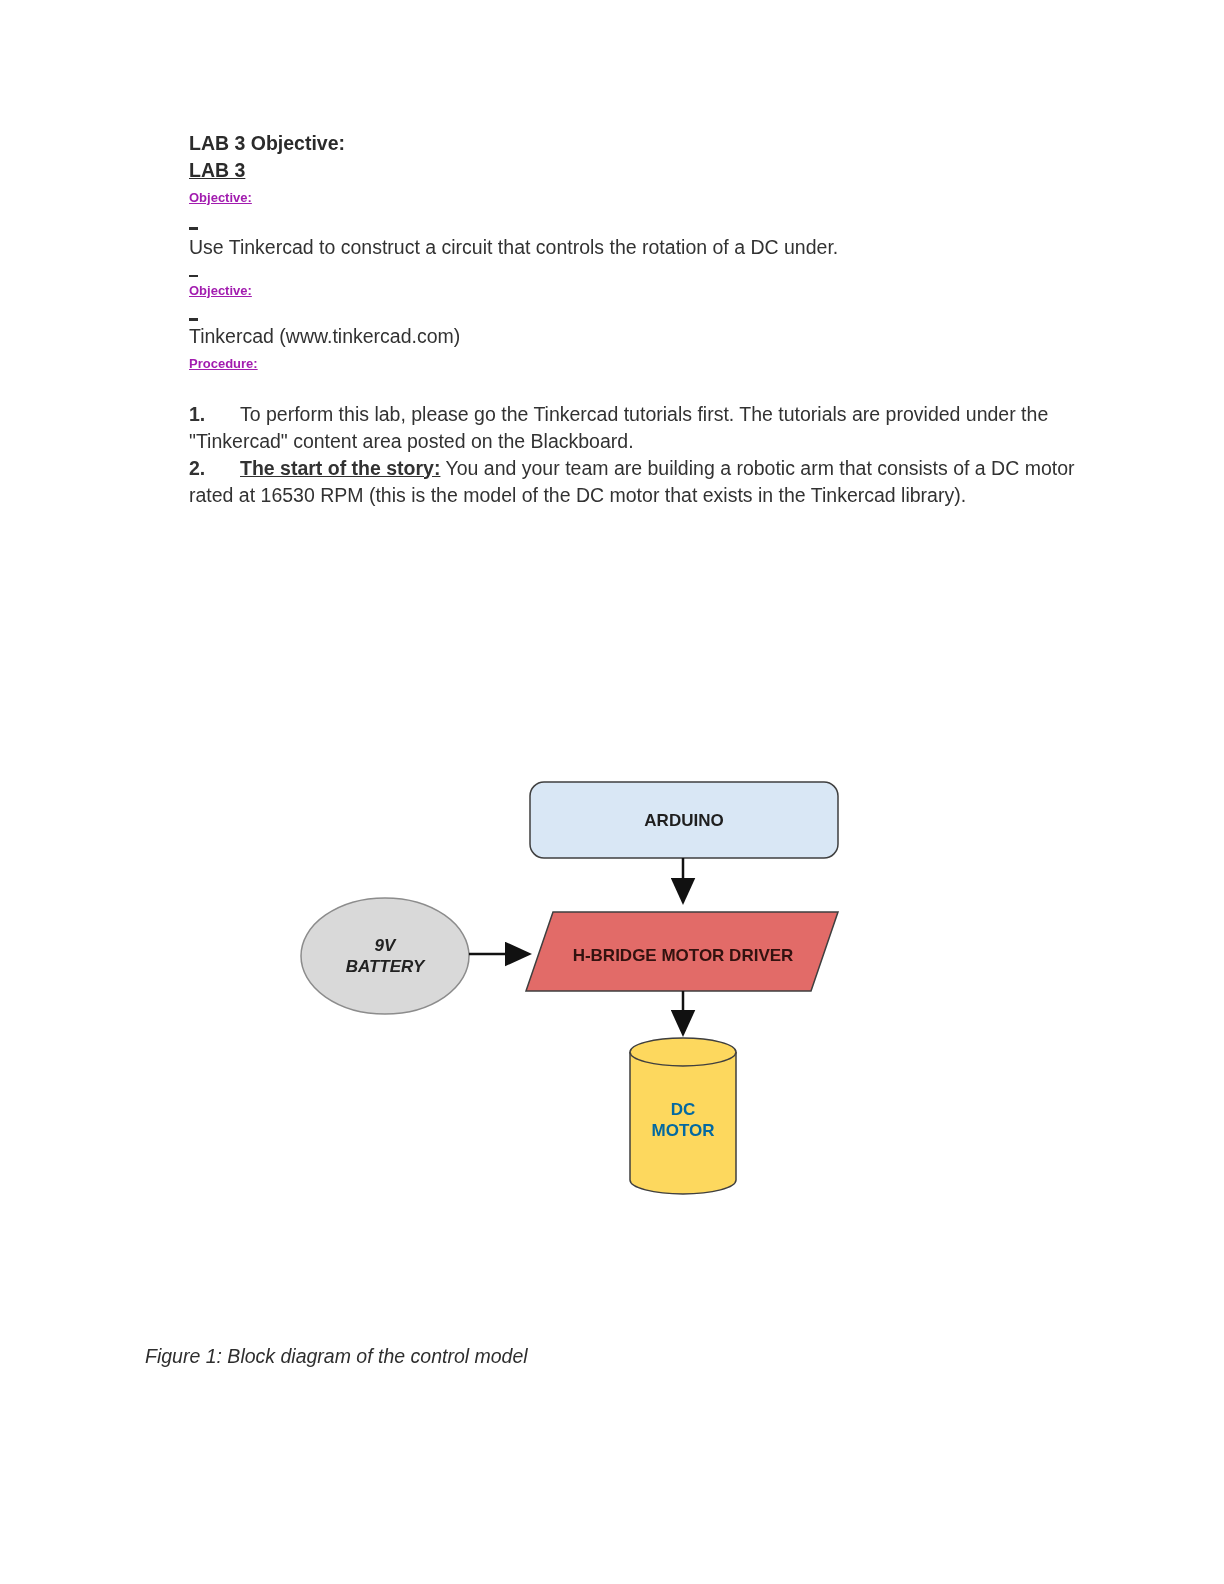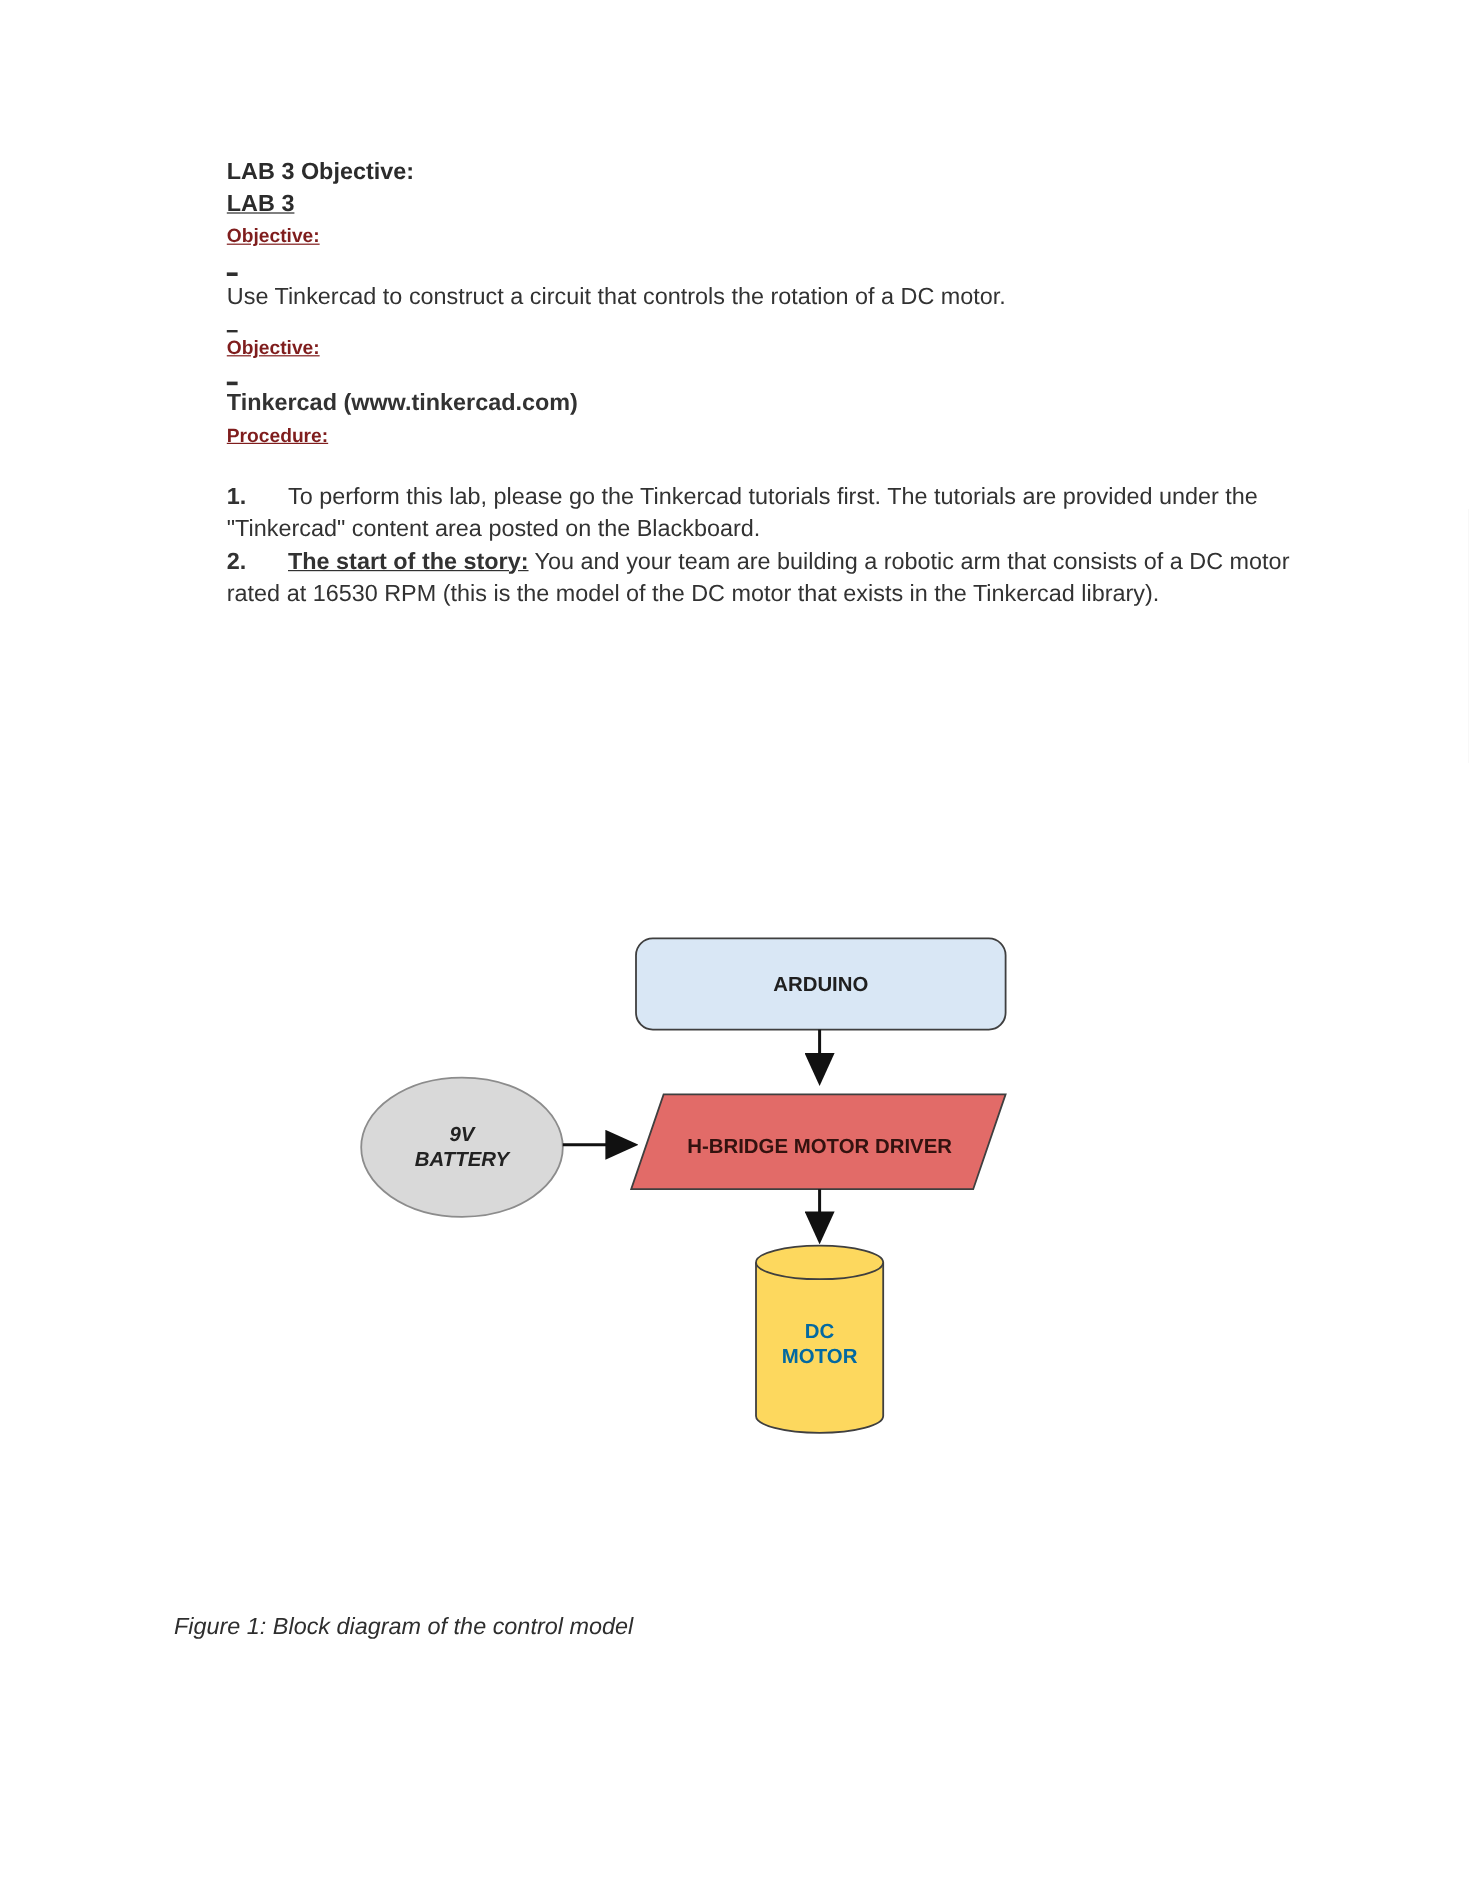--- a/index.html
+++ b/index.html
@@ -12,33 +12,33 @@
     overflow:hidden;
     margin:0 auto;
   }
   .content{
     position:absolute;left:145px;top:130px;width:935px;
     font-size:19.5px;line-height:27px;margin-left:44px;
   }
   .title-line{font-weight:bold;color:#2b2b2b;}
   .underline{text-decoration:underline;}
   h2.sec{
-    font-size:16px;line-height:27px;margin:0;
-    font-weight:bold;text-decoration:underline;color:#7f1d1d;
+    font-size:13px;line-height:27px;margin:0;
+    font-weight:bold;text-decoration:underline;color:#a21caf;
   }
   p{margin:0;}
   .dash{
     width:9px;height:2.5px;background:#2f2f2f;
   }
   .mt54{margin-top:54px;}
   .mt24{margin-top:24px;}
   .mt16{margin-top:16px;}
   .mt14{margin-top:14px;}
   .mt4{margin-top:4px;}
-  .mt2{margin-top:2px;font-weight:bold;}
+  .mt2{margin-top:2px;}
   .num{display:inline-block;width:51px;font-weight:bold;}
   .lead{font-weight:bold;text-decoration:underline;}
 
   .diagram{
     position:absolute;left:0;top:760px;width:1224px;height:470px;
   }
   .diagram svg{position:absolute;left:0;top:0;}
   .dlabel{
     position:absolute;display:flex;align-items:center;justify-content:center;
     text-align:center;font-weight:bold;font-size:17px;line-height:21px;
@@ -59,21 +59,21 @@
 
 <div class="page">
 
   <div class="content">
     <div class="title-line">LAB 3 Objective:</div>
     <div class="title-line underline">LAB 3</div>
 
     <h2 class="sec mt54">Objective:</h2>
 
     <div class="dash mt16"></div>
-    <p class="mt4">Use Tinkercad to construct a circuit that controls the rotation of a DC motor.</p>
+    <p class="mt4">Use Tinkercad to construct a circuit that controls the rotation of a DC under.</p>
 
     <div class="dash mt14"></div>
     <h2 class="sec mt2">Objective:</h2>
 
     <div class="dash mt14"></div>
     <p class="mt2">Tinkercad (www.tinkercad.com)</p>
 
     <h2 class="sec mt24">Procedure:</h2>
 
     <p class="mt24"><span class="num">1.</span><span>To perform this lab, please go the Tinkercad tutorials first. The tutorials are provided under the "Tinkercad" content area posted on the Blackboard.</span></p>

